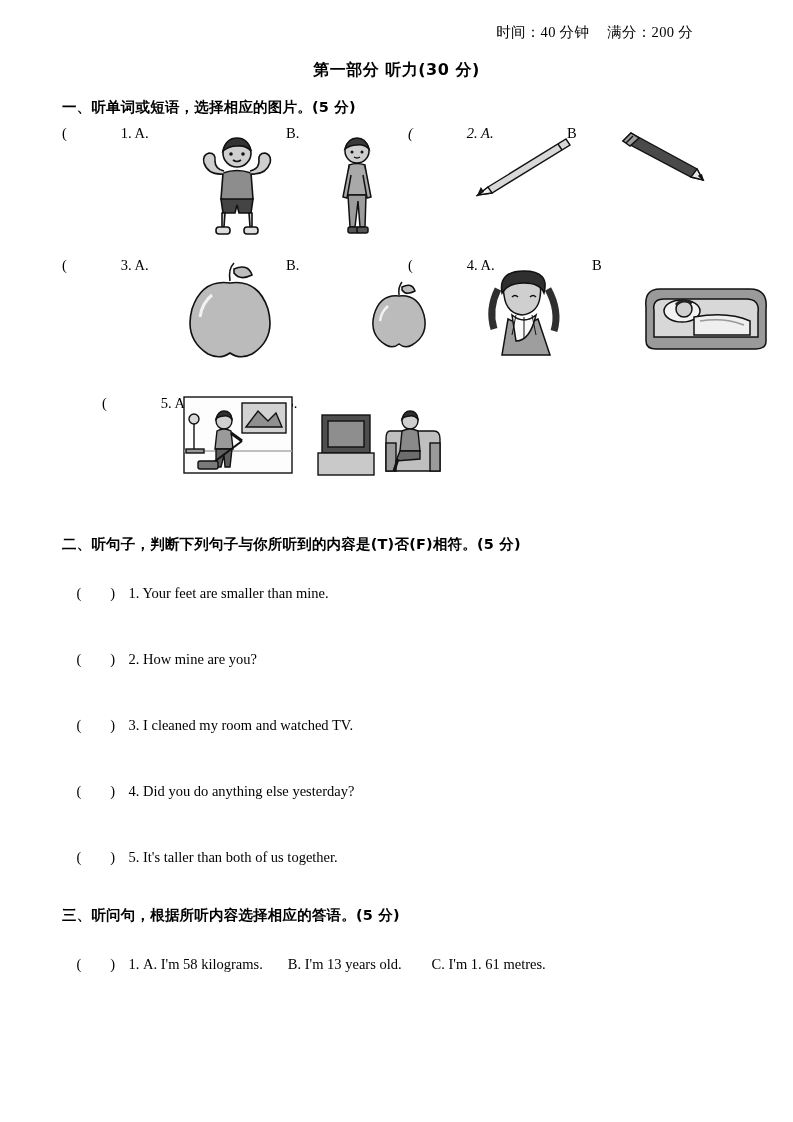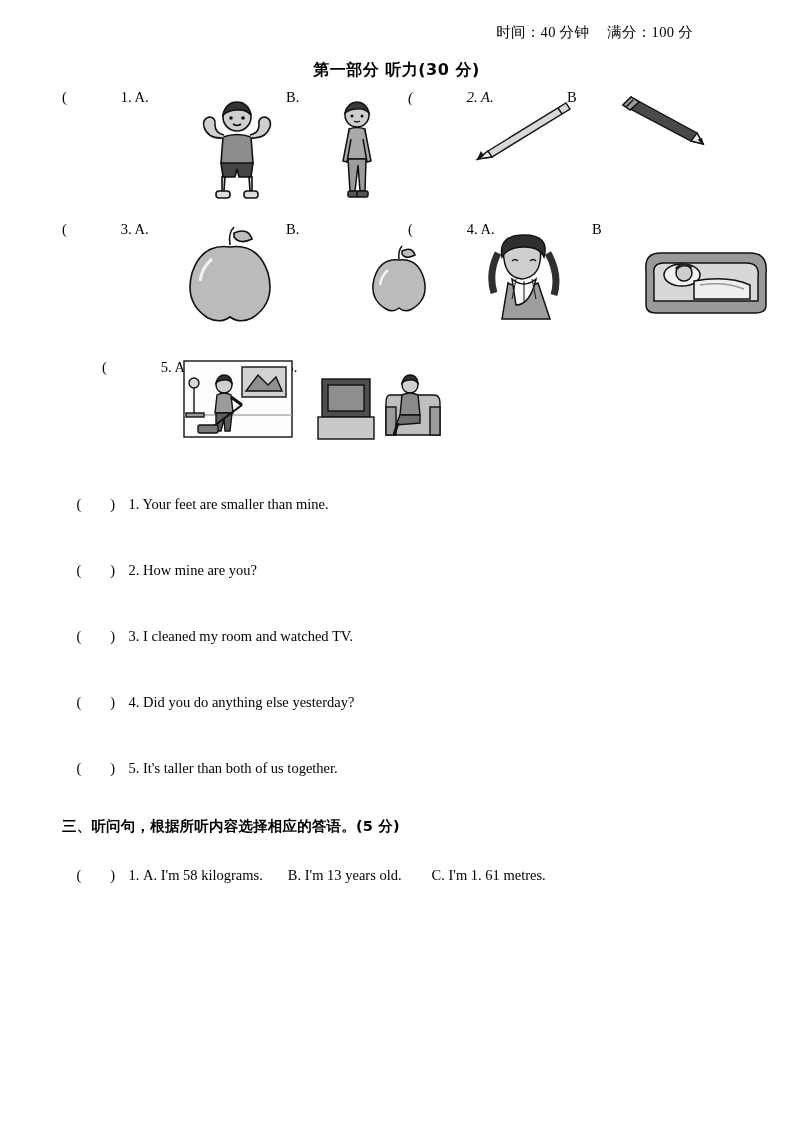--- a/index.html
+++ b/index.html
@@ -81,25 +81,26 @@
 
   .opt { display:inline-block; }
 </style>
 </head>
 <body>
 
 <div class="page">
 
 
   <div class="meta-line">
-    <span>时间：40 分钟</span><span class="gap"></span><span>满分：100 分</span>
+    <span>时间：40 分钟</span><span class="gap"></span><span>满分：200 分</span>
   </div>
 
   <div class="part-title">第一部分 听力(30 分)</div>
 
+  <div class="section-head">一、听单词或短语，选择相应的图片。(5 分)</div>
 
   <div class="pic-row" style="height:118px;">
     <div class="pic-item" style="left:0px; top:4px;">
       <span>(</span><span class="paren"></span><span>1.</span>
       <span>A.</span>
     </div>
     <div class="pic-item" style="left:224px; top:4px;">B.</div>
 
     <div class="pic-item" style="left:346px; top:4px;font-style:italic;">
       <span>(</span><span class="paren"></span><span>2.</span>
@@ -284,20 +285,21 @@
           <circle cx="94" cy="24" r="8" fill="#cfcfcf"></circle>
           <path d="M86 22 Q88 14 94 14 Q101 14 102 22 Q98 18 94 19 Q89 19 86 22Z" fill="#2f2f2f"></path>
           <path d="M86 34 Q94 30 102 34 L104 54 L84 54 Z" fill="#8a8a8a"></path>
           <path d="M84 54 L104 54 L104 62 L80 64 Z" fill="#6d6d6d"></path>
           <path d="M82 62 L78 74" stroke-width="3"></path>
         </g>
       </svg>
     </div>
   </div>
 
+  <div class="section-head" style="margin-top:34px;">二、听句子，判断下列句子与你所听到的内容是(T)否(F)相符。(5 分)</div>
 
   <div class="list-row">
     <span class="lead">(　　)</span><span>1.</span> <span>Your feet are smaller than mine.</span>
   </div>
   <div class="list-row">
     <span class="lead">(　　)</span><span>2.</span> <span>How mine are you?</span>
   </div>
   <div class="list-row">
     <span class="lead">(　　)</span><span>3.</span> <span>I cleaned my room and watched TV.</span>
   </div>

